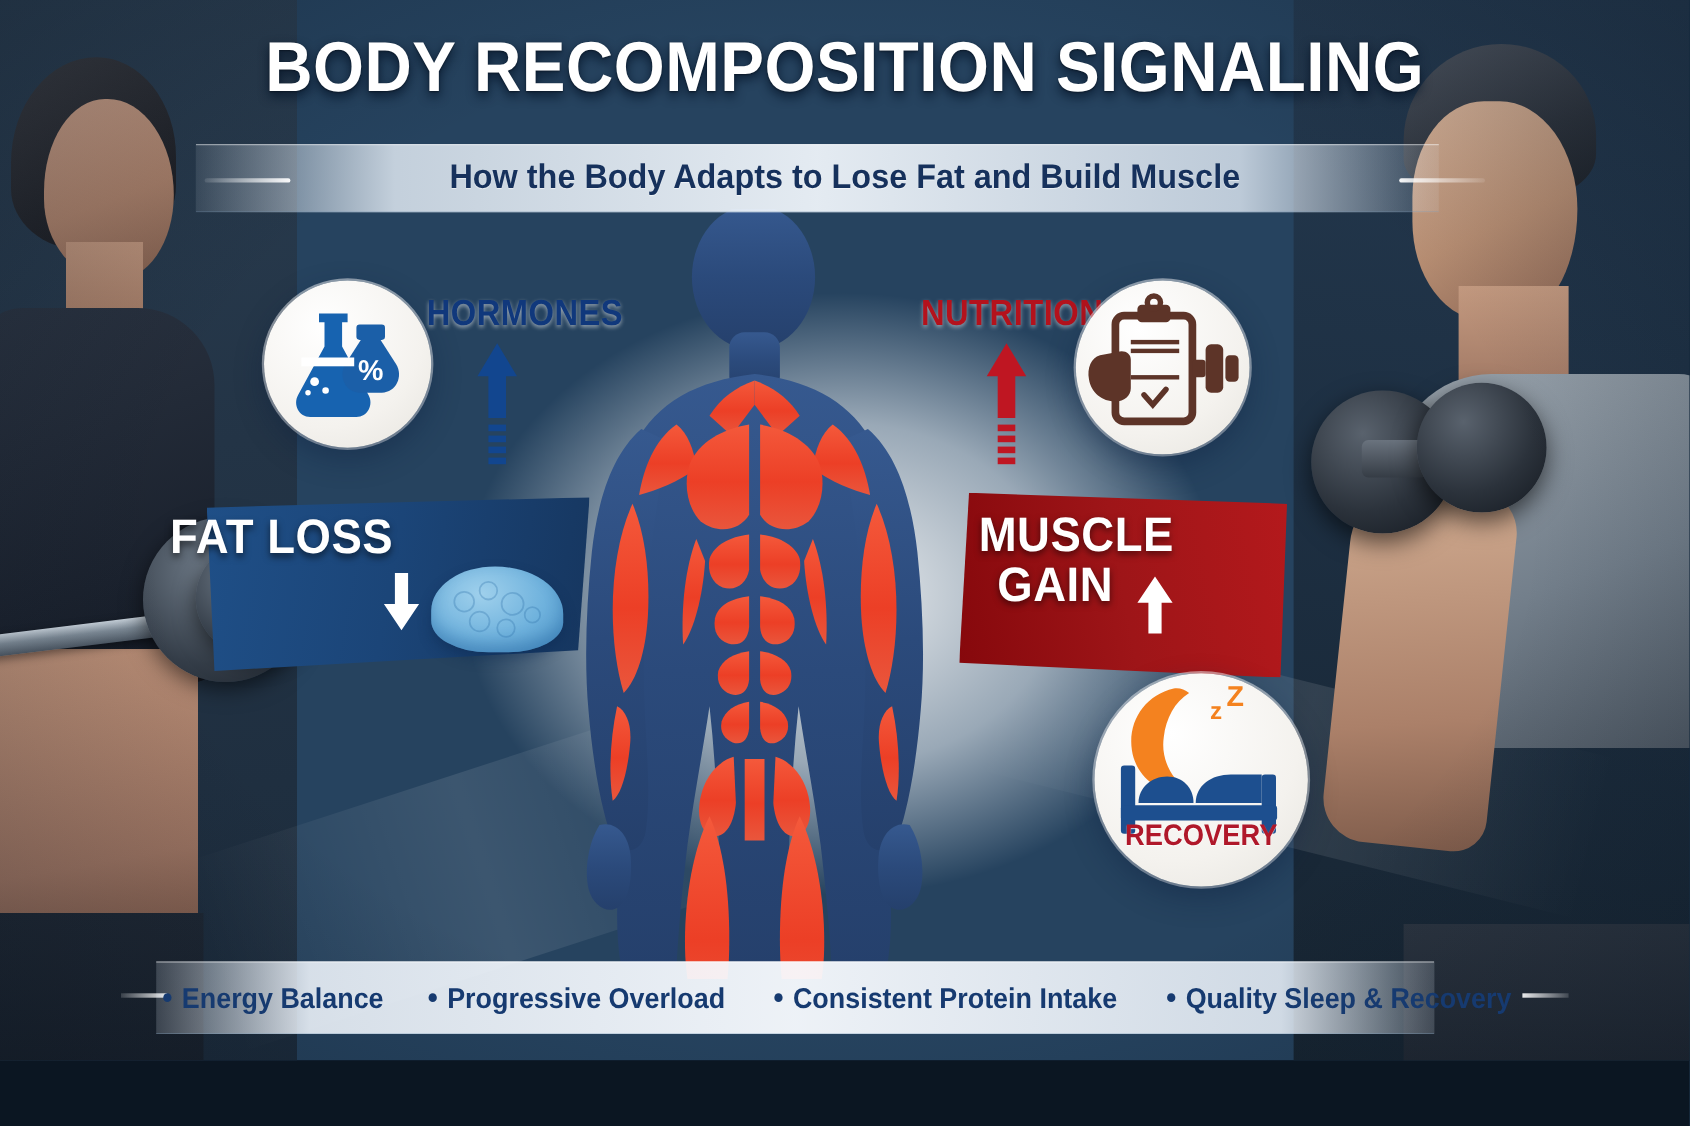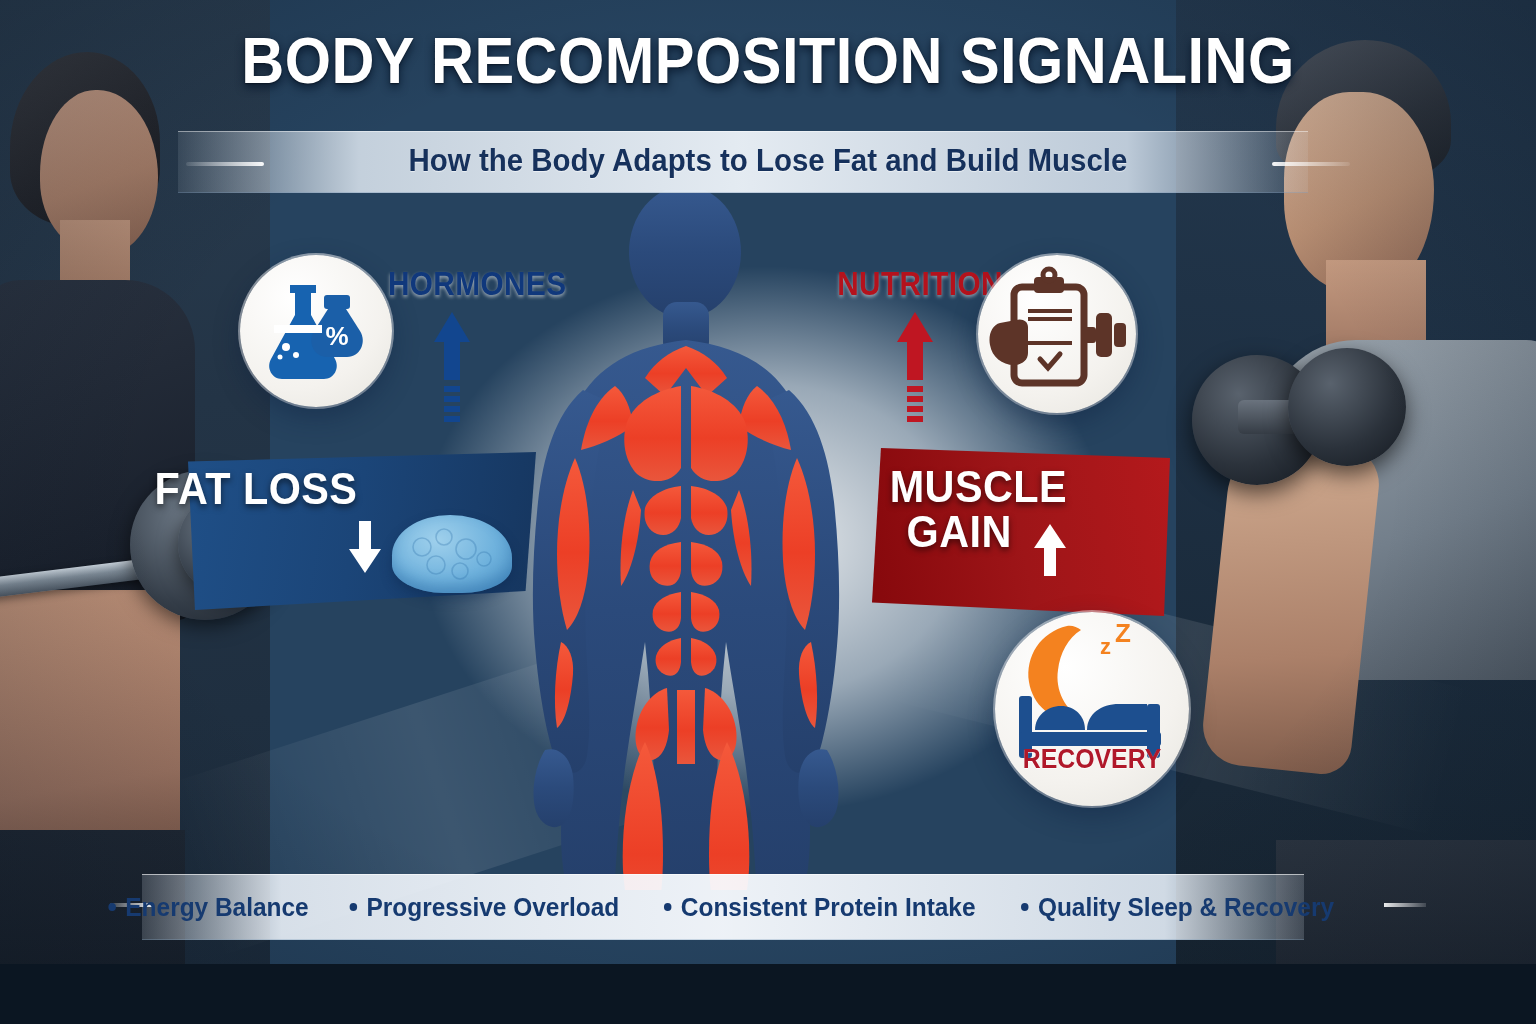--- a/index.html
+++ b/index.html
@@ -121,21 +121,21 @@
   .lbl-nutrition{left:828px;top:265px;color:#b4121c;text-shadow:0 2px 4px rgba(255,255,255,.5);}
 
   .updn{position:absolute;width:44px;}
   .ar-hormones{left:430px;top:310px;}
   .ar-nutrition{left:893px;top:310px;}
 
   
   .bullets-band{position:absolute;left:142px;top:874px;width:1162px;height:66px;
     background:linear-gradient(90deg,rgba(225,236,247,.18) 0%,rgba(239,245,252,.88) 12%,rgba(248,251,255,.95) 50%,rgba(236,243,251,.86) 88%,rgba(222,234,246,.18) 100%);
     box-shadow:0 1px 0 rgba(255,255,255,.6) inset,0 -1px 0 rgba(130,160,190,.35) inset;
-    display:flex;align-items:center;justify-content:center;gap:26px;}
+    display:flex;align-items:center;gap:26px;}
   .bullet{display:flex;align-items:center;gap:10px;color:#163a70;font-size:26px;font-weight:bold;
     transform:scaleX(.94);white-space:nowrap;}
   .dot{width:8px;height:8px;border-radius:50%;background:#163a70;display:inline-block;}
   .bb-dash{position:absolute;top:903px;height:4px;width:42px;background:linear-gradient(90deg,rgba(255,255,255,.15),rgba(255,255,255,.9));}
   .bb-dash.l{left:110px;} .bb-dash.r{right:110px;background:linear-gradient(270deg,rgba(255,255,255,.15),rgba(255,255,255,.9));}
 </style>
 </head>
 <body>
 
 <div id="stage">

